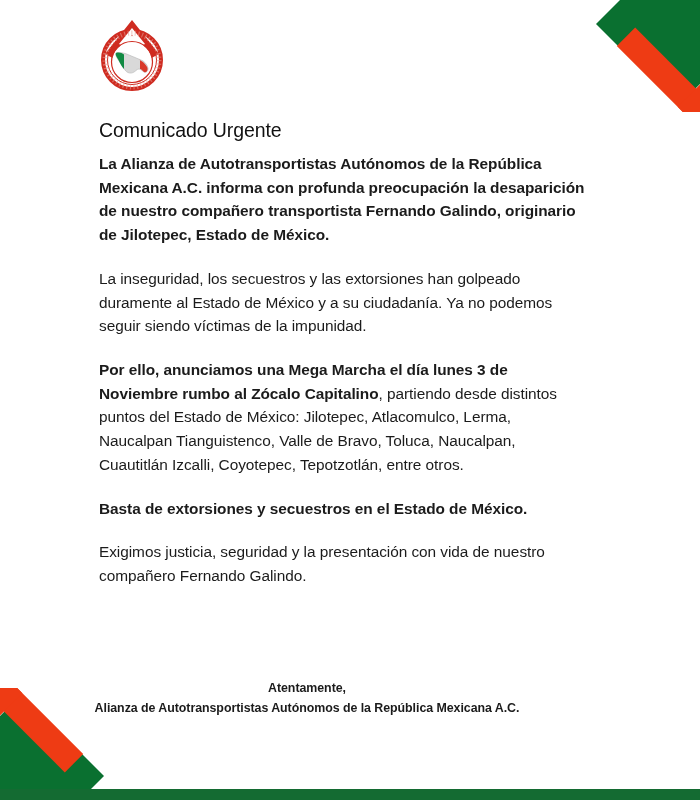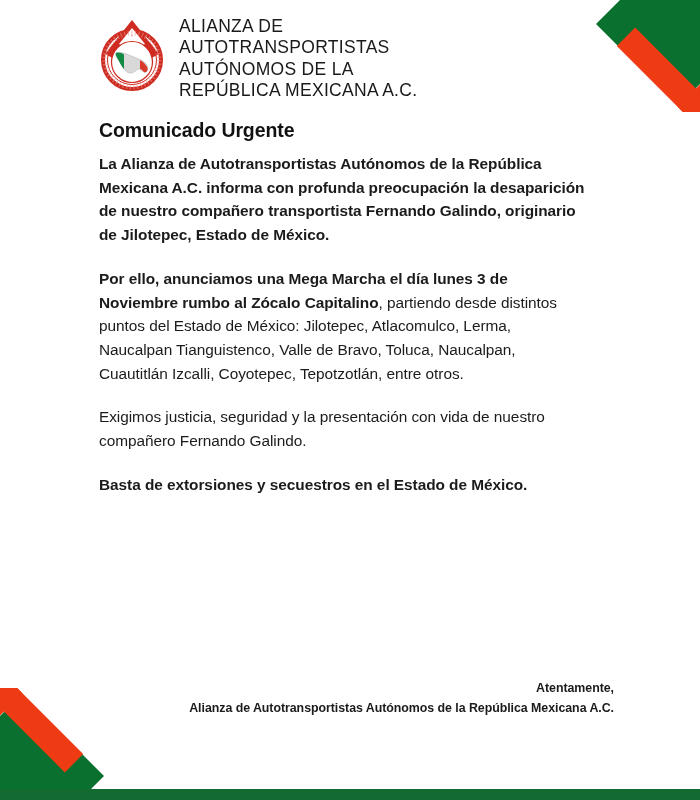--- a/index.html
+++ b/index.html
@@ -116,21 +116,21 @@
     white-space: pre-line;
     padding-top: 2px;
   }
 
   
   .doc-title {
     position: absolute;
     left: 99px;
     top: 119px;
     font-size: 19.5px;
-    font-weight: 700;
+    font-weight: 400;
     color: #111111;
     letter-spacing: -0.1px;
   }
 
   .content {
     position: absolute;
     left: 99px;
     top: 152px;
     width: 505px;
   }
@@ -151,21 +151,21 @@
   .para b {
     font-weight: 700;
   }
 
   
   .signature {
     position: absolute;
     left: 0;
     top: 678px;
     width: 614px;
-    text-align: right;
+    text-align: center;
   }
   .sig-line {
     font-size: 12.4px;
     font-weight: 700;
     color: #1b1b1b;
     line-height: 1.62;
     letter-spacing: -0.05px;
   }
 
   
@@ -215,33 +215,30 @@
 
       <path d="M17 37 C20 36 23 37 25 38.5 L25 53 C23 51 21 47 19.5 44
                C18 41 16 39 17 37 Z" fill="#118a43"></path>
 
       <path d="M40 43.5 C43 45 47 48 48.5 52 C49 55 47 57 45 56
                C43.5 55 42.5 53 41 53 L41 44 Z" fill="#d8392a"></path>
 
       <circle cx="33" cy="44" r="27" fill="none" stroke="#e39f97" stroke-width="5" stroke-dasharray="1.2 2.4" opacity="0.55"></circle>
       <circle cx="33" cy="46" r="20.5" fill="none" stroke="#cf2b20" stroke-width="1.2"></circle>
     </svg>
-    <div class="org-name">ALIANZA DE
-AUTOTRANSPORTISTAS
-AUTÓNOMOS DE LA
-REPÚBLICA MEXICANA A.C.</div>
   </div>
 
   <div class="doc-title">Comunicado Urgente</div>
 
   <div class="content">
     <p class="para bold">La Alianza de Autotransportistas Autónomos de la República Mexicana A.C. informa con profunda preocupación la desaparición de nuestro compañero transportista Fernando Galindo, originario de Jilotepec, Estado de México.</p>
+    <p class="para regular">La inseguridad, los secuestros y las extorsiones han golpeado duramente al Estado de México y a su ciudadanía. Ya no podemos seguir siendo víctimas de la impunidad.</p>
     <p class="para regular"><b>Por ello, anunciamos una Mega Marcha el día lunes 3 de Noviembre rumbo al Zócalo Capitalino</b><span>, partiendo desde distintos puntos del Estado de México: Jilotepec, Atlacomulco, Lerma, Naucalpan Tianguistenco, Valle de Bravo, Toluca, Naucalpan, Cuautitlán Izcalli, Coyotepec, Tepotzotlán, entre otros.</span></p>
+    <p class="para bold">Basta de extorsiones y secuestros en el Estado de México.</p>
     <p class="para regular">Exigimos justicia, seguridad y la presentación con vida de nuestro compañero Fernando Galindo.</p>
-    <p class="para bold">Basta de extorsiones y secuestros en el Estado de México.</p>
   </div>
 
   <div class="signature">
     <div class="sig-line">Atentamente,</div>
     <div class="sig-line">Alianza de Autotransportistas Autónomos de la República Mexicana A.C.</div>
   </div>
 
 
   <div class="bottom-bar"></div>
 

